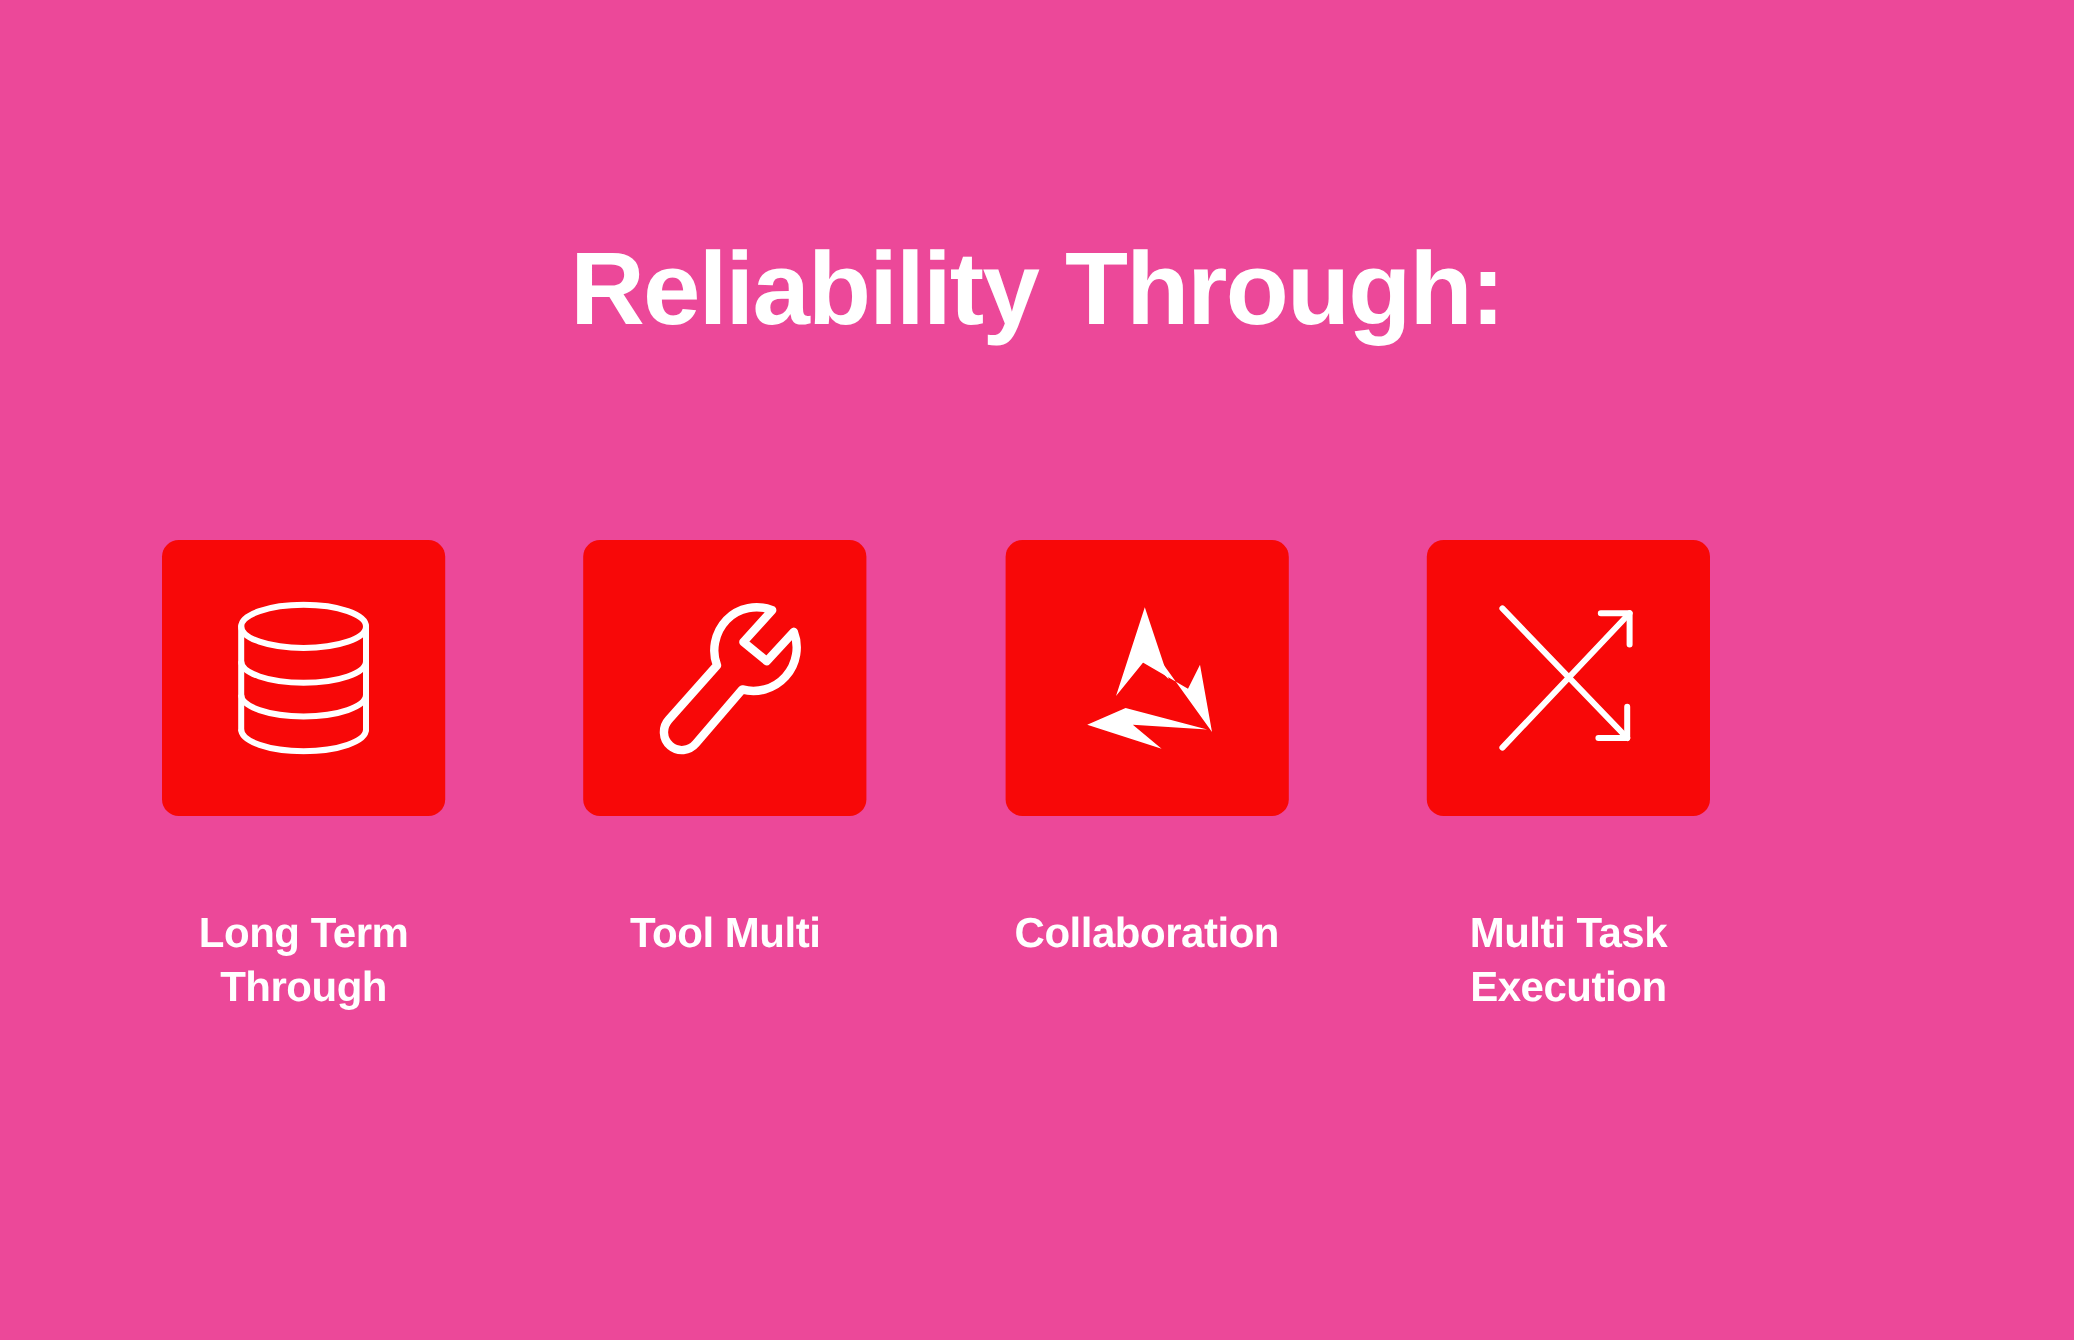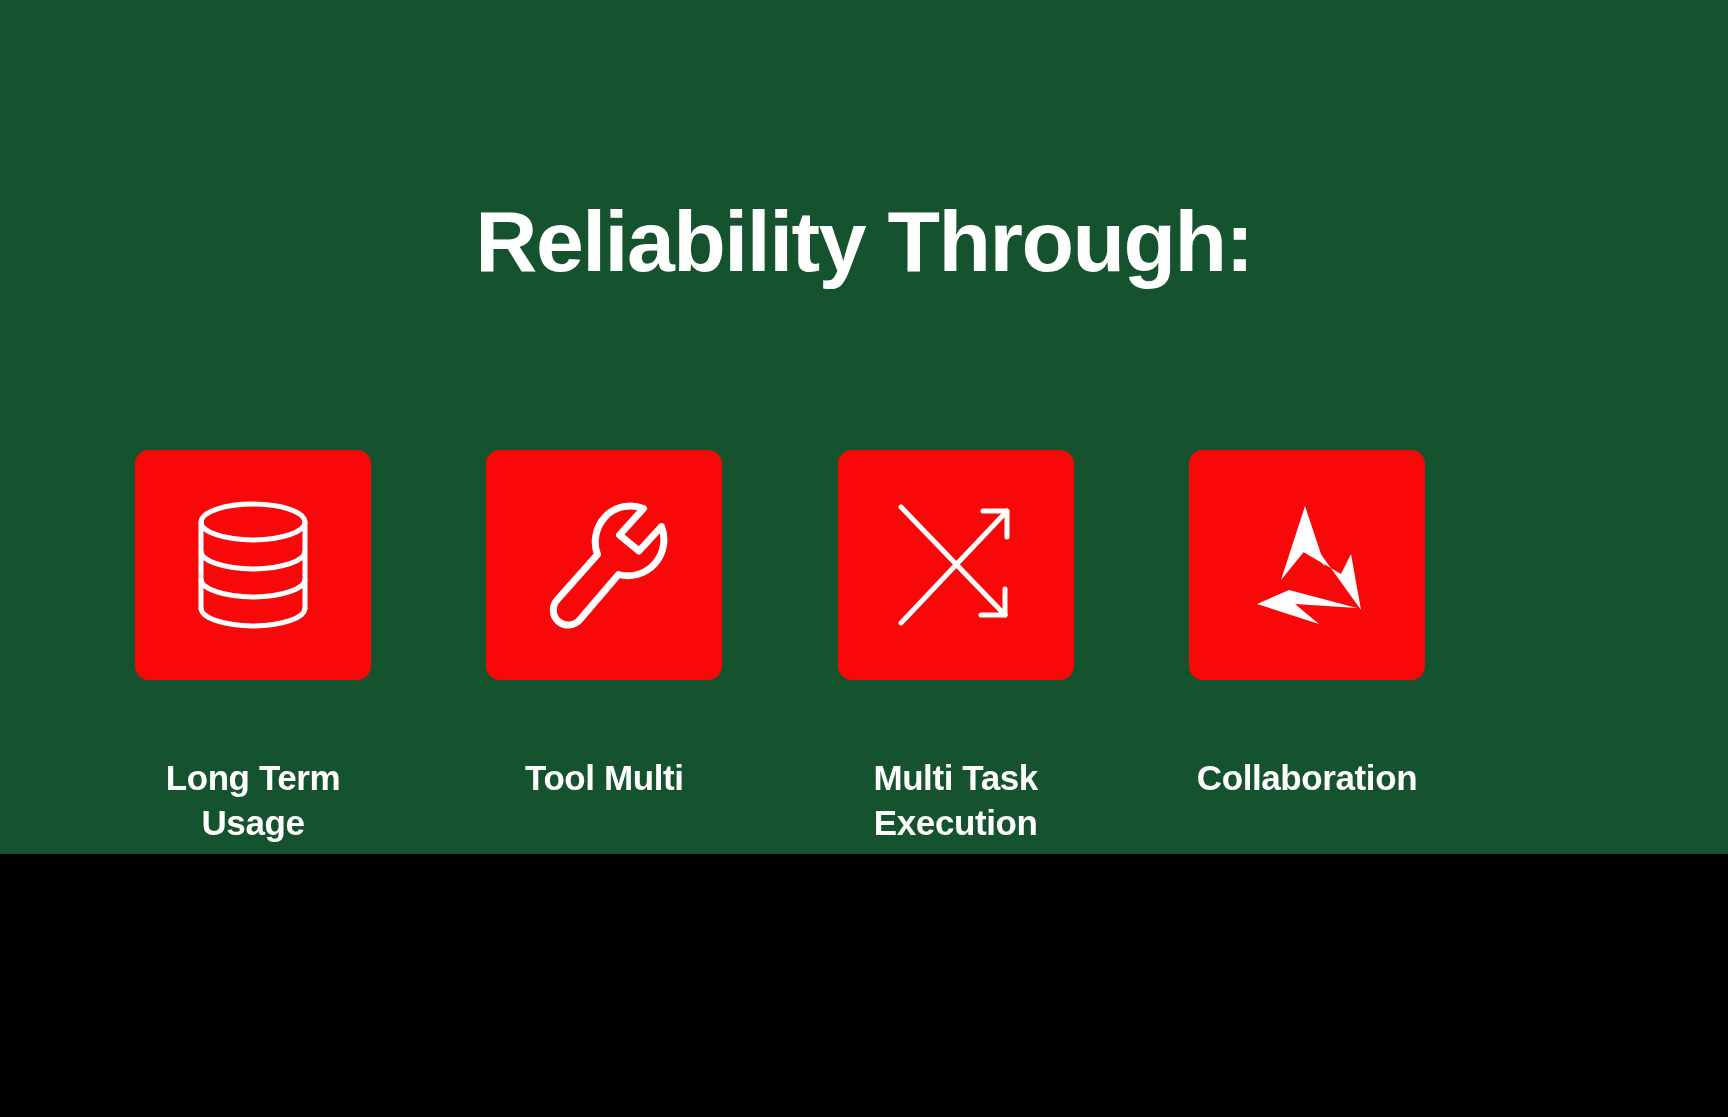--- a/index.html
+++ b/index.html
@@ -10,22 +10,22 @@
   body {
     width: 1728px;
     height: 1117px;
     overflow: hidden;
     font-family: "Liberation Sans", sans-serif;
     -webkit-font-smoothing: antialiased;
   }
   .slide {
     position: relative;
     width: 1728px;
-    height: 854px;
-    background: #14532d;
+    height: 1117px;
+    background: #ec4899;
   }
   .slide-title {
     position: absolute;
     left: 0;
     top: 196px;
     width: 1728px;
     text-align: center;
     color: #ffffff;
     font-family: "Liberation Sans", sans-serif;
     font-weight: 700;
@@ -92,63 +92,63 @@
           <svg width="118" height="128" viewBox="0 0 118 128" fill="none" xmlns="http://www.w3.org/2000/svg">
             <ellipse cx="59" cy="21" rx="52" ry="18" stroke="#ffffff" stroke-width="5" fill="none"></ellipse>
             <path d="M7 21 V107" stroke="#ffffff" stroke-width="5" stroke-linecap="round"></path>
             <path d="M111 21 V107" stroke="#ffffff" stroke-width="5" stroke-linecap="round"></path>
             <path d="M7 107 A52 18 0 0 0 111 107" stroke="#ffffff" stroke-width="5" fill="none"></path>
             <path d="M7 50 A52 18 0 0 0 111 50" stroke="#ffffff" stroke-width="5" fill="none"></path>
             <path d="M7 78 A52 18 0 0 0 111 78" stroke="#ffffff" stroke-width="5" fill="none"></path>
           </svg>
         </span>
       </div>
-      <div class="card-label"><span>Long Term</span><br><span>Usage</span></div>
+      <div class="card-label"><span>Long Term</span><br><span>Through</span></div>
     </div>
 
     <div class="card-col">
       <div class="card-tile">
         <span>
           <svg width="130" height="132" viewBox="0 0 130 132" fill="none" xmlns="http://www.w3.org/2000/svg">
             <path d="M104.5 9.5 C92 4.5 76.5 7 66.5 17.5 C56 28.5 54 44 58.5 55.5
                      L18.5 100.5 C12.5 107 13 117 19.5 122.5 C26 128 35.5 127 41 120.5
                      L79.5 75.5 C91.5 79 106 75.5 115.5 65 C125.5 54 127 39 122.5 27.5
                      L100 52 L80.5 36 L104.5 9.5 Z" stroke="#ffffff" stroke-width="7" stroke-linejoin="round" stroke-linecap="round" fill="none"></path>
           </svg>
         </span>
       </div>
       <div class="card-label"><span>Tool Multi</span></div>
     </div>
 
     <div class="card-col">
       <div class="card-tile">
         <span>
+          <svg width="132" height="126" viewBox="0 0 132 126" fill="none" xmlns="http://www.w3.org/2000/svg">
+
+            <path d="M64 4 L84 64 L66 46 L40 78 Z" fill="#ffffff"></path>
+
+            <path d="M74 44 L120 108 L110 52 L100 72 L52 44 Z" fill="#ffffff"></path>
+
+            <path d="M16 102 L78 122 L54 102 L116 106 L48 88 Z" fill="#ffffff"></path>
+          </svg>
+        </span>
+      </div>
+      <div class="card-label"><span>Collaboration</span></div>
+    </div>
+
+    <div class="card-col">
+      <div class="card-tile">
+        <span>
           <svg width="126" height="128" viewBox="0 0 126 128" fill="none" xmlns="http://www.w3.org/2000/svg">
 
             <path d="M8 6 L112 114" stroke="#ffffff" stroke-width="5" stroke-linecap="round"></path>
             <path d="M112 114 L112 88 M112 114 L88 114" stroke="#ffffff" stroke-width="5" stroke-linecap="round"></path>
 
             <path d="M8 122 L114 10" stroke="#ffffff" stroke-width="5" stroke-linecap="round"></path>
             <path d="M114 10 L114 36 M114 10 L90 10" stroke="#ffffff" stroke-width="5" stroke-linecap="round"></path>
           </svg>
         </span>
       </div>
       <div class="card-label"><span>Multi Task</span><br><span>Execution</span></div>
     </div>
 
-    <div class="card-col">
-      <div class="card-tile">
-        <span>
-          <svg width="132" height="126" viewBox="0 0 132 126" fill="none" xmlns="http://www.w3.org/2000/svg">
-
-            <path d="M64 4 L84 64 L66 46 L40 78 Z" fill="#ffffff"></path>
-
-            <path d="M74 44 L120 108 L110 52 L100 72 L52 44 Z" fill="#ffffff"></path>
-
-            <path d="M16 102 L78 122 L54 102 L116 106 L48 88 Z" fill="#ffffff"></path>
-          </svg>
-        </span>
-      </div>
-      <div class="card-label"><span>Collaboration</span></div>
-    </div>
-
   </div>
 </div>
 
 </body></html>

